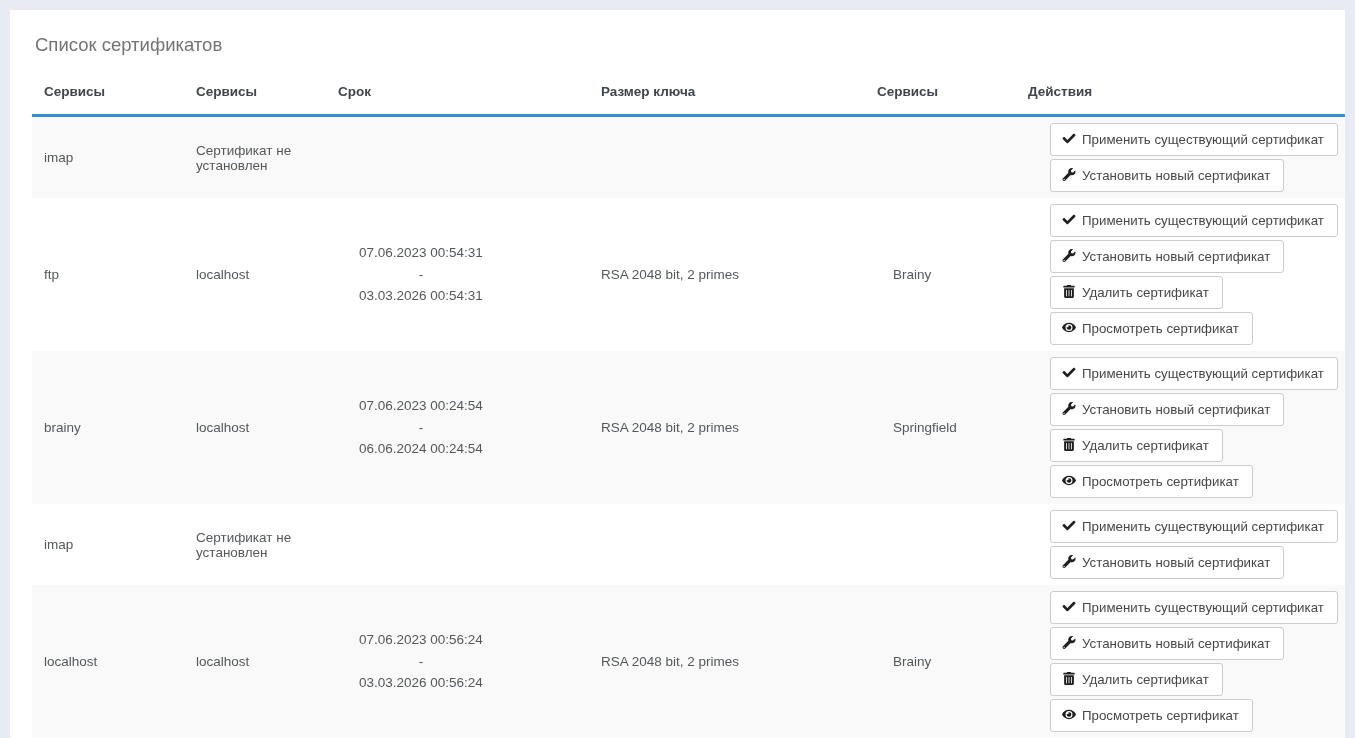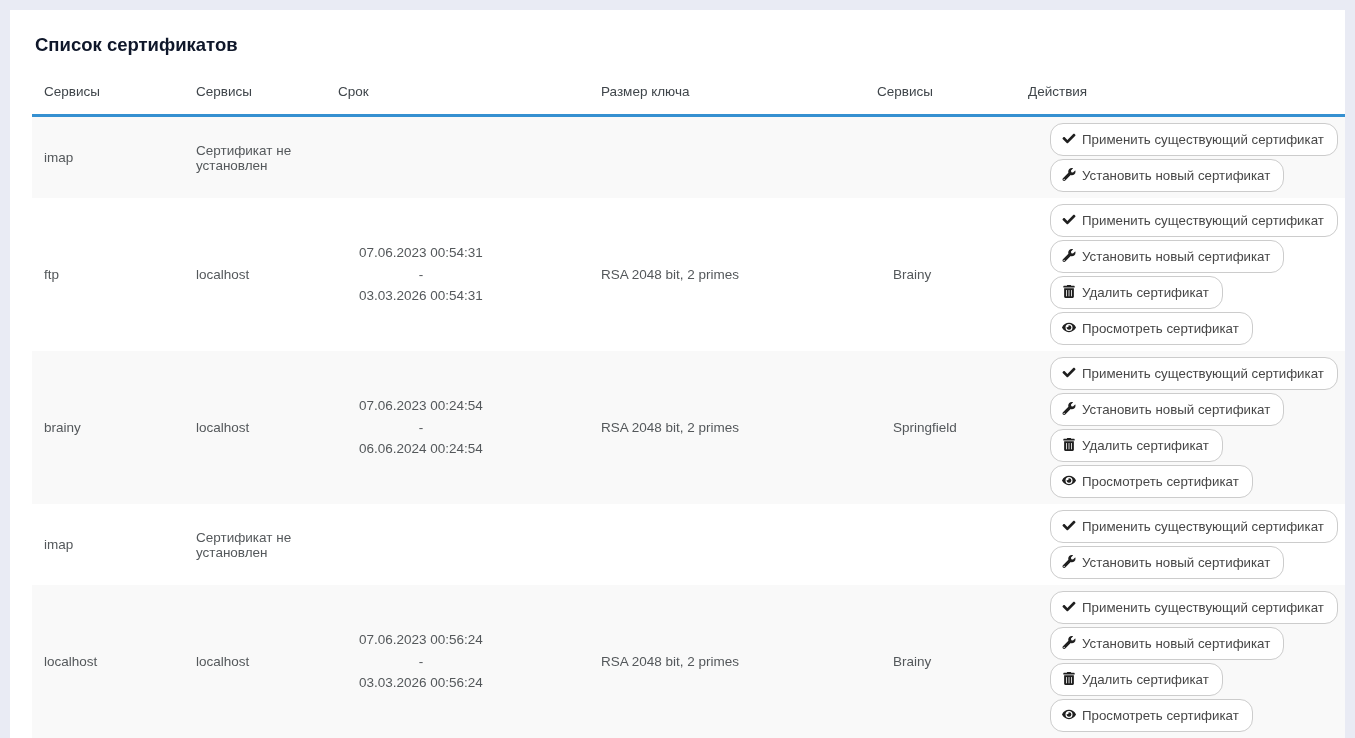--- a/index.html
+++ b/index.html
@@ -11,34 +11,34 @@
   }
   .card {
     margin: 10px 10px 0 10px;
     height: 760px;
     background: #ffffff;
     padding: 24px 0 0 22px;
   }
   .page-title {
     margin: 0 0 0 3px;
     font-size: 18.5px;
-    font-weight: bold;
-    color: #0f172a;
+    font-weight: normal;
+    color: #737373;
     line-height: 22px;
   }
   table.cert-table {
     margin-top: 28px;
     width: 100%;
     border-collapse: collapse;
     font-size: 13.5px;
     color: #54585b;
   }
   .cert-table thead th {
     text-align: left;
-    font-weight: normal;
+    font-weight: bold;
     font-size: 13.5px;
     color: #3f454a;
     padding: 0 0 15px 12px;
     border-bottom: 3px solid #3590d1;
     white-space: nowrap;
   }
   .cert-table tbody tr:nth-child(odd) { background: #f9f9f9; }
   .cert-table tbody td {
     vertical-align: middle;
     padding: 6px 0 6px 12px;
@@ -51,21 +51,21 @@
     line-height: 1.6;
     margin-left: 21px;
   }
   .action-btn {
     display: block;
     width: fit-content;
     margin: 0 0 3px 0;
     padding: 7px 13px 7px 11px;
     background: #ffffff;
     border: 1px solid #cccccc;
-    border-radius: 13px;
+    border-radius: 3px;
     font-family: inherit;
     font-size: 13.3px;
     color: #474747;
     line-height: 17px;
     cursor: pointer;
     white-space: nowrap;
     text-align: left;
   }
   .action-btn:last-child { margin-bottom: 0; }
   .action-btn .icon {

